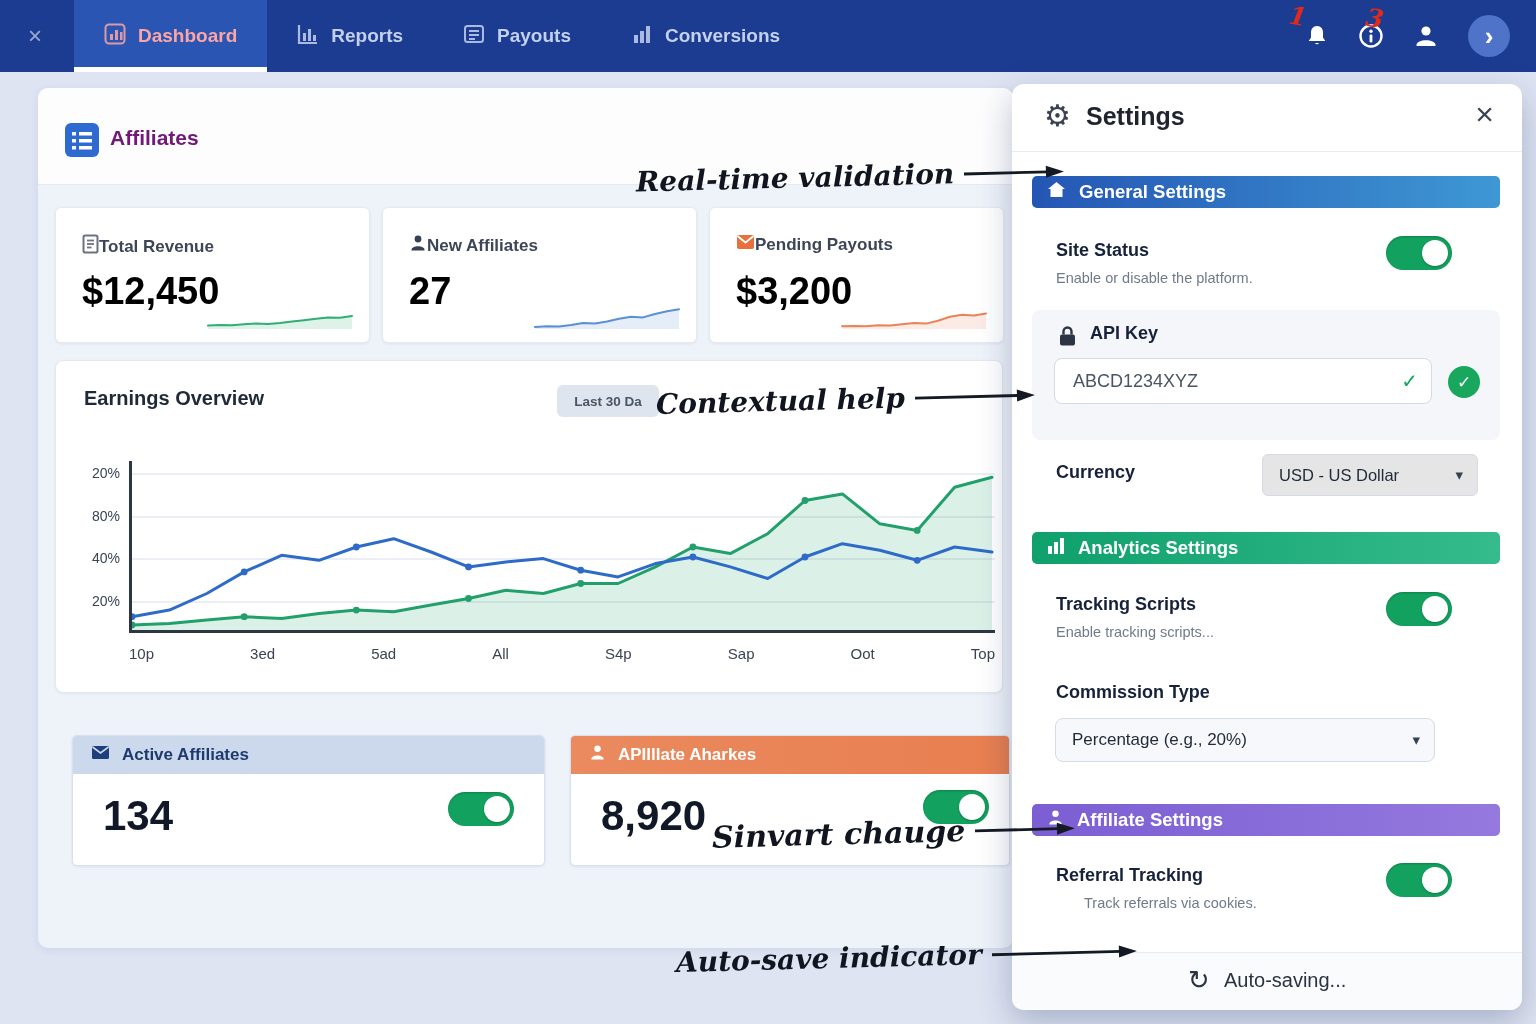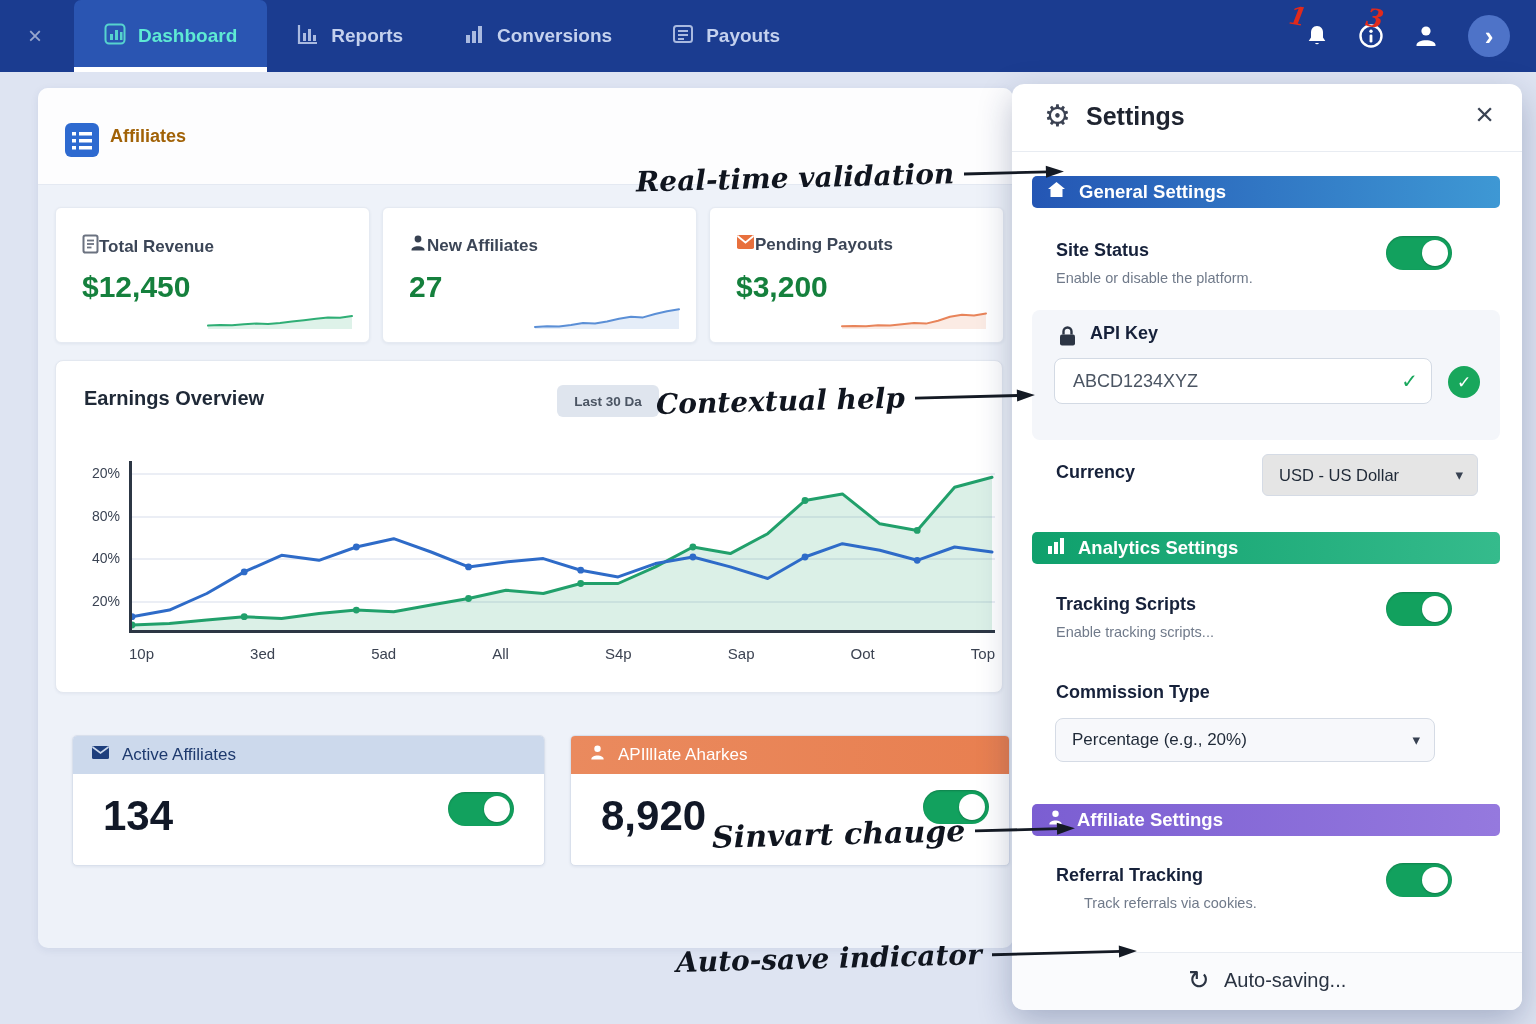--- a/index.html
+++ b/index.html
@@ -6,45 +6,45 @@
   html,body { width:1536px; height:1024px; }
   body { font-family:"Liberation Sans", sans-serif; background:#dee4f2; overflow:hidden; }
   .page { position:relative; width:1536px; height:1024px; overflow:hidden; background:#dee4f2; }
 
   
   .topnav { position:absolute; left:0; top:0; width:1536px; height:72px; background:#1b3c90; z-index:10; }
   .nav-close { position:absolute; left:28px; top:22px; color:rgba(255,255,255,.55); font-size:24px; cursor:pointer; }
   .tabs { position:absolute; left:74px; top:0; height:72px; display:flex; }
   .tab { display:flex; align-items:center; gap:12px; padding:0 30px; color:#c4d1ee; font-size:19px; font-weight:bold; position:relative; cursor:pointer; }
   .tab svg { opacity:.85; }
-  .tab.active { background:#2a55b2; color:#5eead4;border-radius:7px; }
+  .tab.active { background:#2a55b2; color:#fca5a5; }
   .tab.active::after { content:""; position:absolute; left:0; right:0; bottom:0; height:5px; background:#ffffff; }
   .nav-right { position:absolute; right:26px; top:0; height:72px; display:flex; align-items:center; gap:28px; }
   .nav-icon { color:#ffffff; cursor:pointer; display:flex; align-items:center; }
   .chev-btn { width:42px; height:42px; border-radius:50%; background:#4e73c8; color:#fff; display:flex; align-items:center; justify-content:center; font-size:26px; font-weight:bold; cursor:pointer; }
   .scribble { position:absolute; font-family:"DejaVu Serif", serif; font-style:italic; font-weight:bold; color:#e02a1c; font-size:25px; transform:rotate(10deg); z-index:15; }
 
   
   .main-panel { position:absolute; left:38px; top:88px; width:975px; height:860px; background:#eef2f9; border-radius:10px; box-shadow:0 2px 8px rgba(30,50,100,.08); }
   .aff-header { position:absolute; left:38px; top:88px; width:975px; height:97px; background:#fdfdfe; border-radius:10px 10px 0 0; border-bottom:1px solid #e4e9f2; }
-  .aff-title { position:absolute; left:110px; top:126px; font-size:18px; font-weight:bold; color:#a16207; }
+  .aff-title { position:absolute; left:110px; top:126px; font-size:21px; font-weight:bold; color:#701a75; }
 
   .stat-card { position:absolute; top:207px; height:136px; background:#ffffff; border:1px solid #e5eaf2; border-radius:6px; box-shadow:0 1px 3px rgba(30,50,100,.07); }
   .stat-head { position:absolute; left:26px; top:26px; display:flex; align-items:center; font-size:17px; font-weight:bold; color:#3c4657; }
-  .stat-value { position:absolute; left:26px; top:62px; font-size:30px; font-weight:bold; color:#15803d; }
+  .stat-value { position:absolute; left:26px; top:62px; font-size:38px; font-weight:bold; color:#000000; }
   .spark { position:absolute; right:14px; bottom:10px; }
 
   .earnings-panel { position:absolute; left:55px; top:360px; width:948px; height:333px; background:#ffffff; border:1px solid #e3e8f0; border-radius:8px; box-shadow:0 1px 3px rgba(30,50,100,.06); }
   .earnings-title { position:absolute; left:28px; top:26px; font-size:20px; font-weight:bold; color:#1f2937; }
   .range-pill { position:absolute; left:501px; top:24px; width:102px; height:32px; background:#dfe5ee; border-radius:6px; display:flex; align-items:center; justify-content:center; font-size:13.5px; font-weight:bold; color:#4b5563; cursor:pointer; }
   .ylab { position:absolute; left:16px; width:48px; text-align:right; font-size:14px; color:#3b4454; }
   .xlabels { position:absolute; left:73px; top:284px; width:866px; display:flex; justify-content:space-between; font-size:15px; color:#3c4352; }
 
   .bottom-card { position:absolute; top:735px; height:131px; background:#ffffff; border:1px solid #d9e0ec; border-radius:5px; box-shadow:0 1px 3px rgba(30,50,100,.08); }
-  .bc-head { position:absolute; left:0; top:0; right:0; height:38px; display:flex; align-items:center; gap:12px; padding:0 18px; font-size:17px; font-weight:normal; border-radius:4px 4px 0 0; }
+  .bc-head { position:absolute; left:0; top:0; right:0; height:38px; display:flex; align-items:center; gap:12px; padding:0 18px; font-size:17px; font-weight:bold; border-radius:4px 4px 0 0; }
   .bc-value { position:absolute; left:30px; top:56px; font-size:42px; font-weight:bold; color:#111827; }
 
   .toggle { width:66px; height:34px; border-radius:17px; background:#12a15e; position:absolute; cursor:pointer; box-shadow:inset 0 1px 2px rgba(0,0,0,.2); }
   .toggle::after { content:""; position:absolute; right:4px; top:4px; width:26px; height:26px; border-radius:50%; background:#ffffff; box-shadow:0 1px 2px rgba(0,0,0,.25); }
 
   
   .annot { position:absolute; display:flex; align-items:center; gap:10px; font-family:"DejaVu Serif", serif; font-style:italic; font-weight:bold; color:#10151f; z-index:30; transform:rotate(-1.5deg); white-space:nowrap; }
 
   
   .settings-panel { position:absolute; left:1012px; top:84px; width:510px; height:926px; background:#ffffff; border-radius:12px; box-shadow:0 12px 34px rgba(20,40,90,.28); z-index:20; }
@@ -92,37 +92,37 @@
               <rect x="6" y="10" width="3" height="8" fill="currentColor"></rect>
               <rect x="11" y="6" width="3" height="12" fill="currentColor"></rect>
               <rect x="16" y="12" width="3" height="6" fill="currentColor"></rect>
             </svg>
         </span>
         <span>Reports</span>
       </div>
       <div class="tab">
         <span>
           <svg width="22" height="22" viewBox="0 0 22 22">
-              <rect x="3" y="12" width="4" height="8" fill="currentColor"></rect>
-              <rect x="9" y="8" width="4" height="12" fill="currentColor"></rect>
-              <rect x="15" y="3" width="4" height="17" fill="currentColor"></rect>
-            </svg>
-        </span>
-        <span>Conversions</span>
-      </div>
-      <div class="tab">
-        <span>
-          <svg width="22" height="22" viewBox="0 0 22 22">
               <rect x="2" y="3" width="18" height="16" rx="2.5" fill="none" stroke="currentColor" stroke-width="2"></rect>
               <line x1="6" y1="8" x2="16" y2="8" stroke="currentColor" stroke-width="2"></line>
               <line x1="6" y1="12" x2="16" y2="12" stroke="currentColor" stroke-width="2"></line>
               <line x1="6" y1="16" x2="12" y2="16" stroke="currentColor" stroke-width="2"></line>
             </svg>
         </span>
         <span>Payouts</span>
+      </div>
+      <div class="tab">
+        <span>
+          <svg width="22" height="22" viewBox="0 0 22 22">
+              <rect x="3" y="12" width="4" height="8" fill="currentColor"></rect>
+              <rect x="9" y="8" width="4" height="12" fill="currentColor"></rect>
+              <rect x="15" y="3" width="4" height="17" fill="currentColor"></rect>
+            </svg>
+        </span>
+        <span>Conversions</span>
       </div>
     </div>
     <div class="nav-right">
       <span class="nav-icon">
         <svg width="26" height="26" viewBox="0 0 26 26">
             <path d="M13 3 C9 3 7 6.2 7 9.5 V14.5 L4.7 18 H21.3 L19 14.5 V9.5 C19 6.2 17 3 13 3 Z" fill="#ffffff"></path>
             <path d="M11 20 a2.2 2.2 0 0 0 4 0 Z" fill="#ffffff"></path>
           </svg>
       </span>
       <span class="nav-icon">

